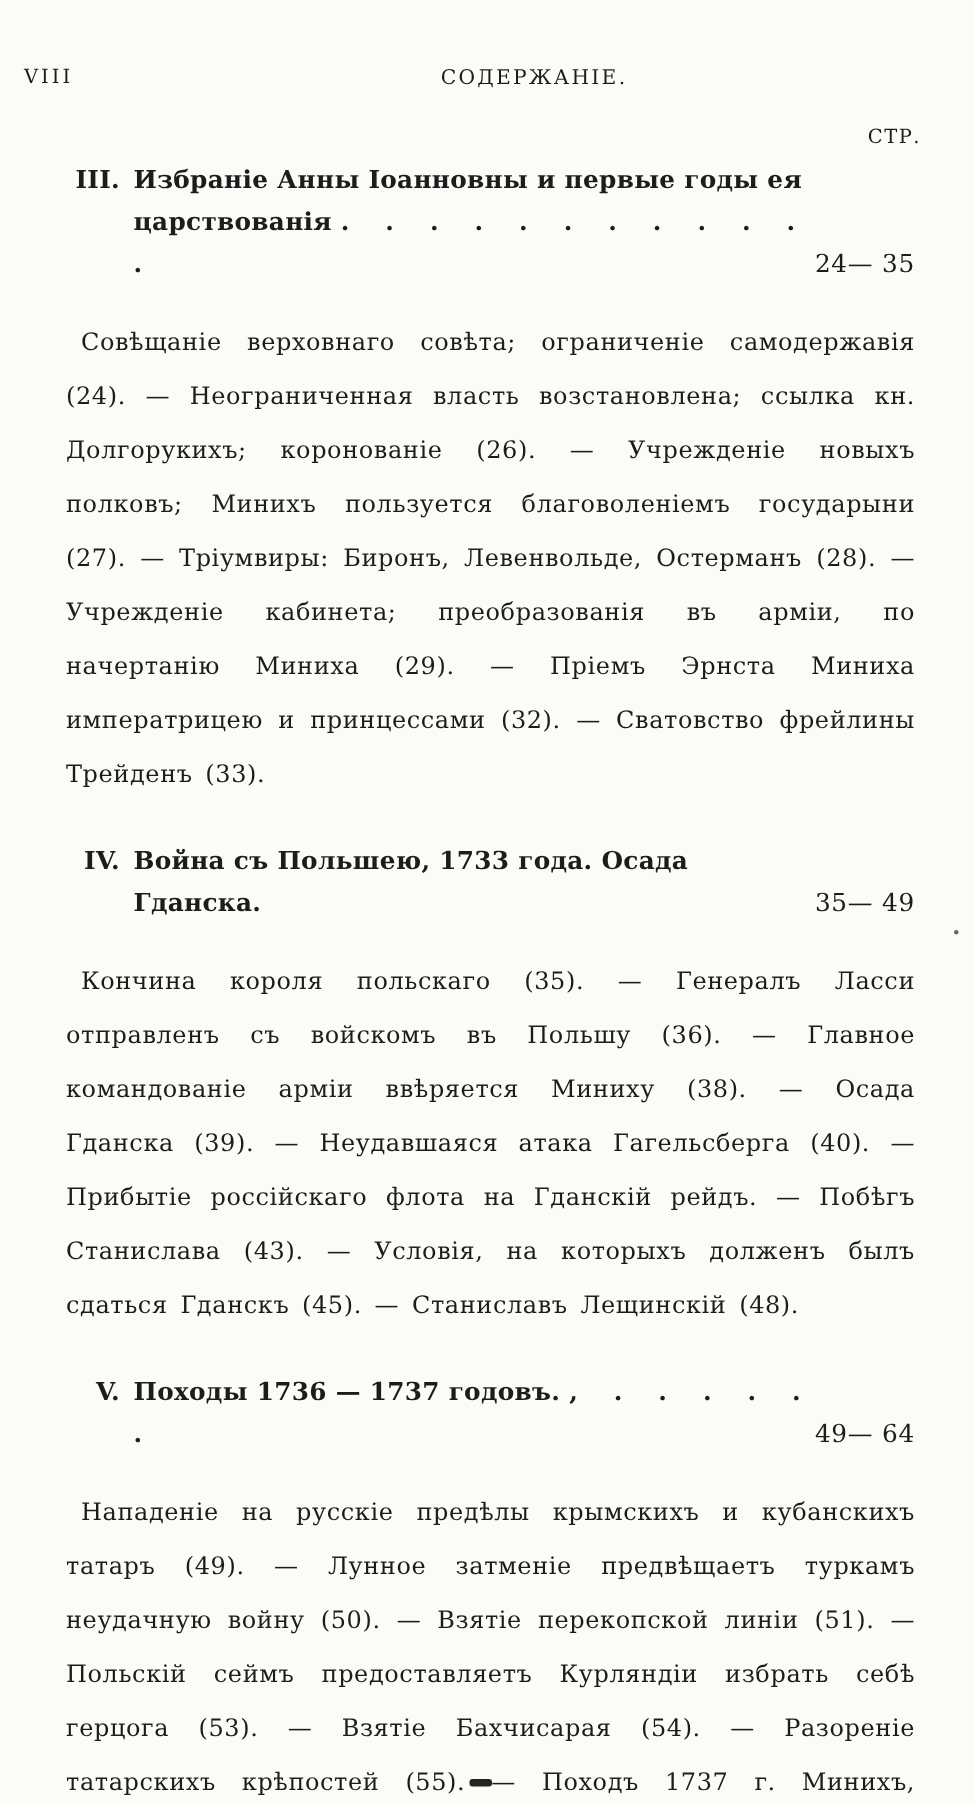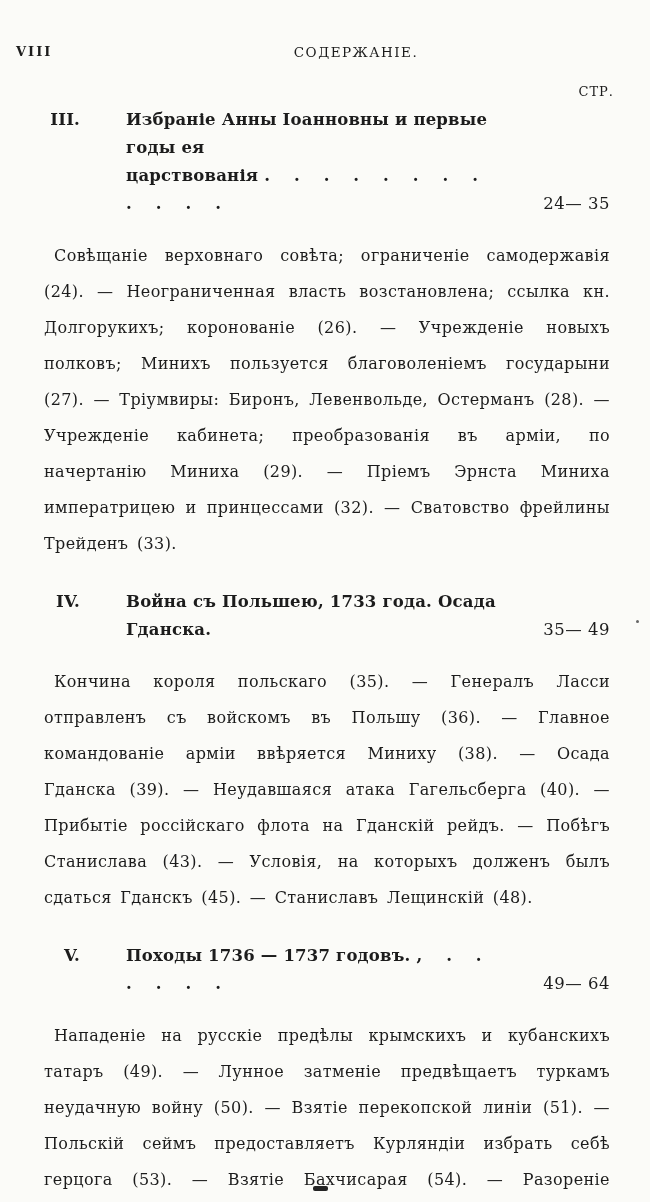--- a/index.html
+++ b/index.html
@@ -11,21 +11,20 @@
       position: relative;
       font-family: "DejaVu Serif", "Liberation Serif", serif;
       color: #1c1c1c;
     }
     .folio {
       position: absolute;
       left: 16px;
       top: 44px;
       font-size: 13px;
       letter-spacing: 2px;
-      font-weight: bold;
     }
     .running-title {
       position: absolute;
       top: 44px;
       left: 0;
       width: 100%;
       text-align: center;
       font-size: 13.5px;
       letter-spacing: 1.5px;
       padding-left: 31px;
@@ -44,21 +43,20 @@
       right: 40px;
     }
     .entry { margin: 0; }
     .heading {
       display: flex;
       font-size: 16.5px;
       font-weight: bold;
       line-height: 28px;
       letter-spacing: 0.2px;
       margin: 0 0 20px 0;
-      gap: 37px;
     }
     .num {
       flex: none;
       width: 36px;
       text-align: right;
       margin-right: 9px;
     }
     .title {
       flex: 1;
       white-space: pre-wrap;

